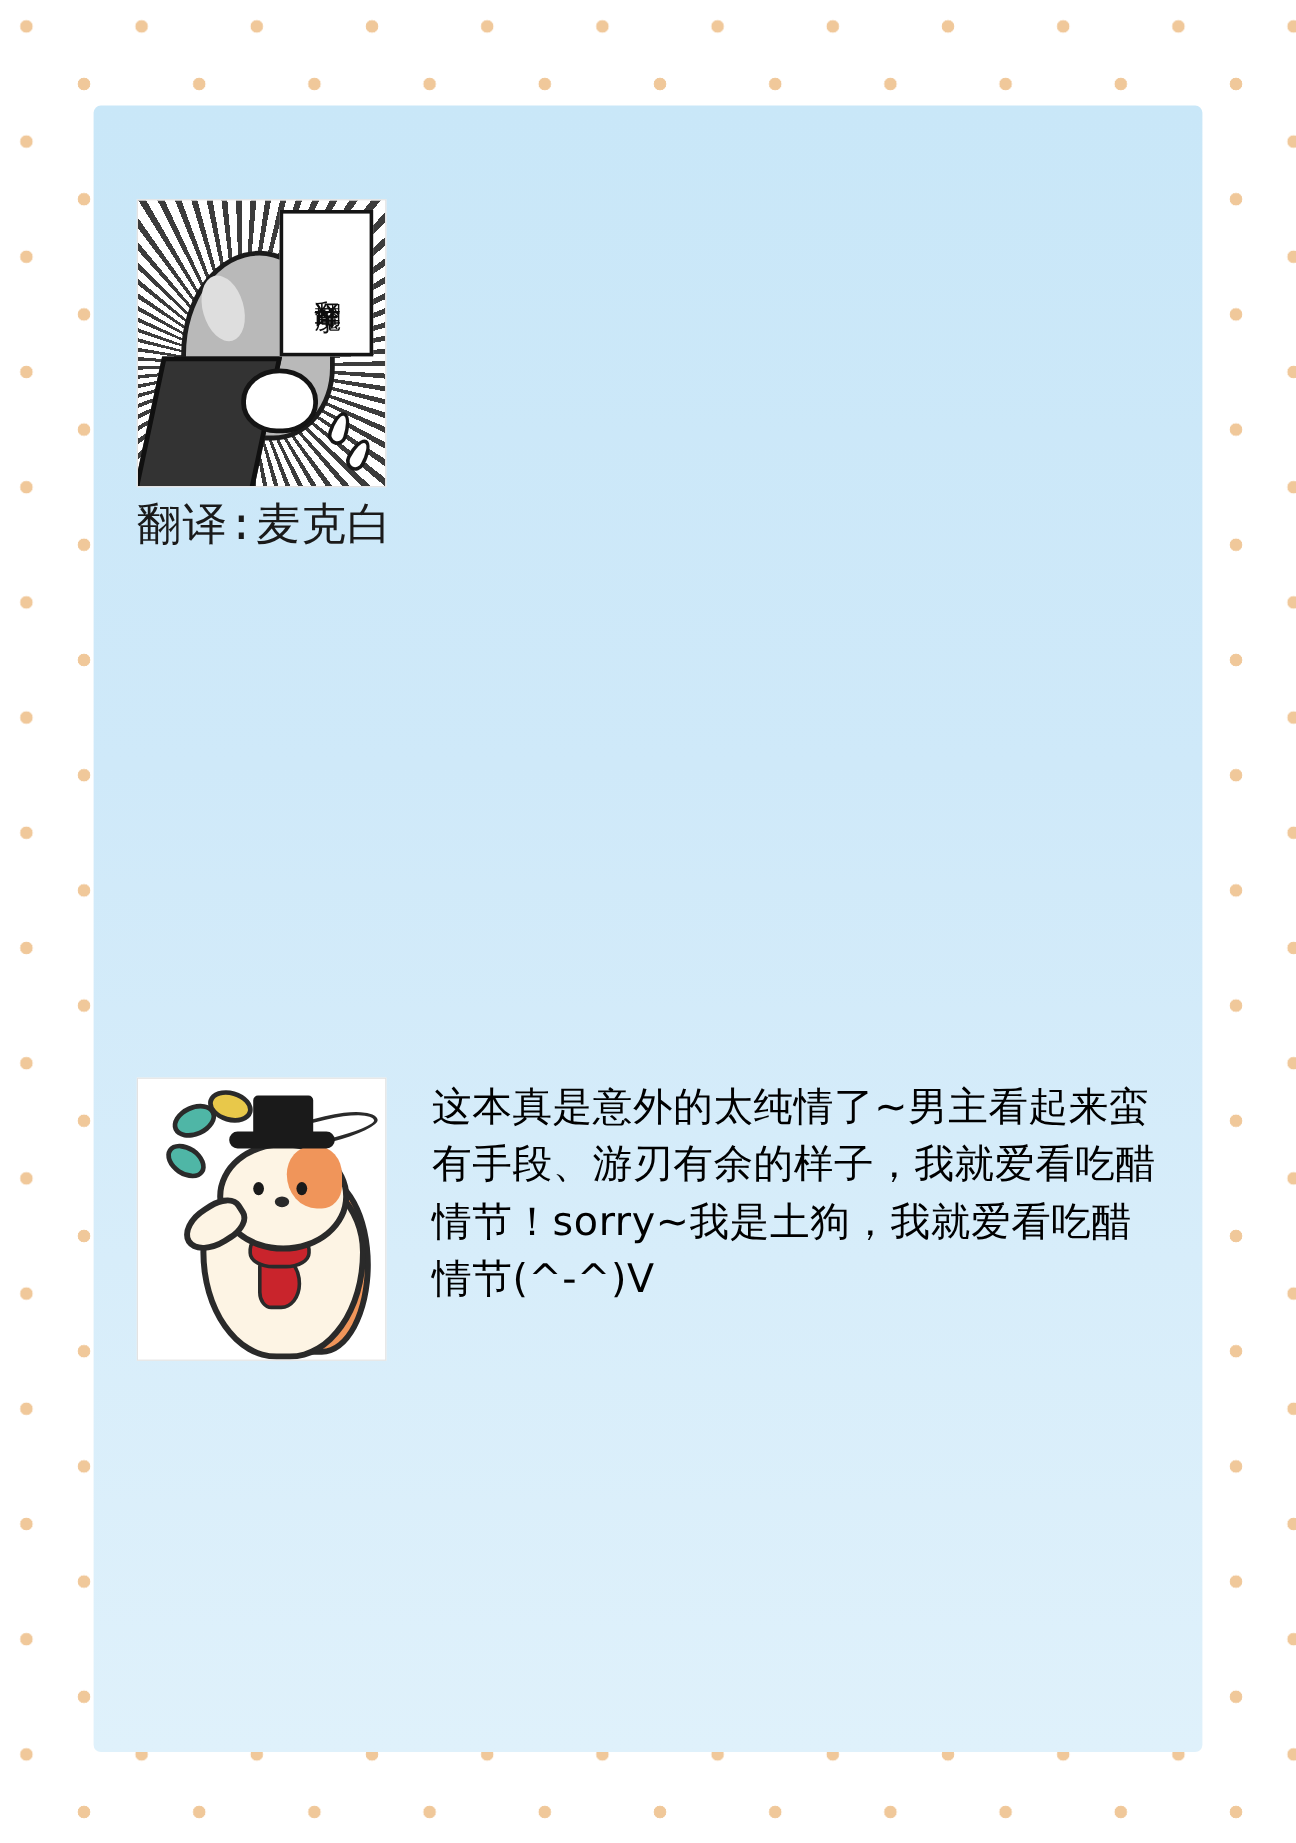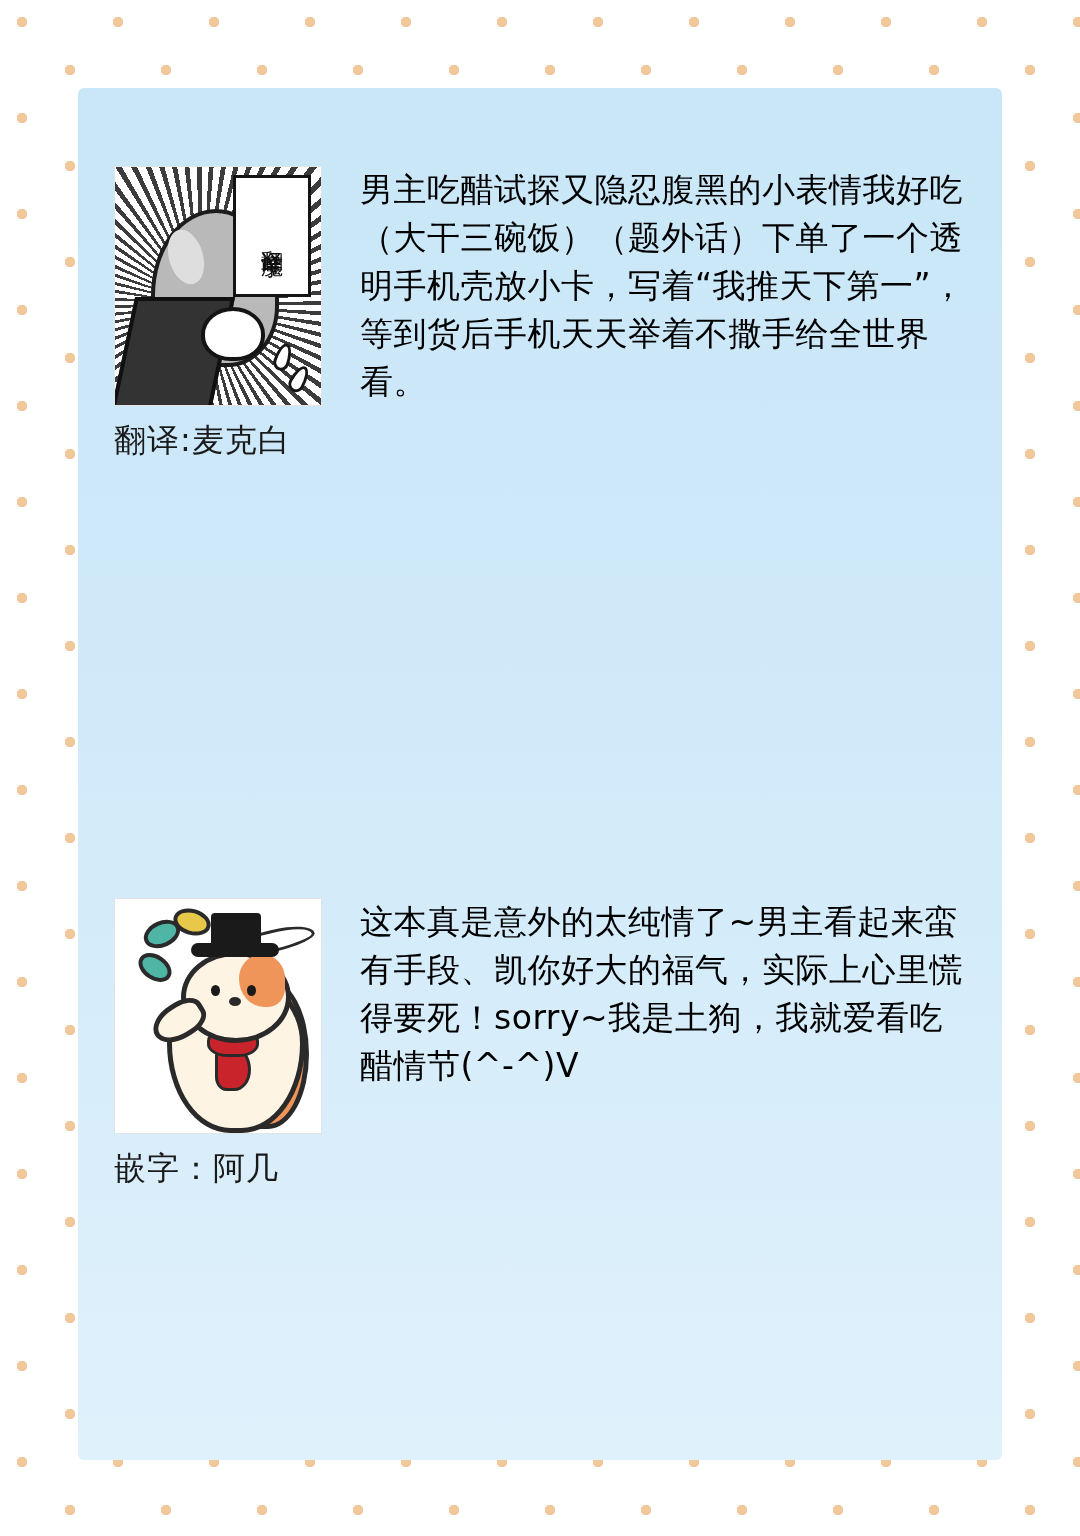--- a/index.html
+++ b/index.html
@@ -63,25 +63,26 @@
     position: relative;
     overflow: hidden;
     border: 1px solid #e3e3e3;
     box-sizing: border-box;
   }
   #avatar-1, #avatar-2 {
     height: 236px;
   }
   .role-label {
     margin-top: 14px;
-    font-size: 32px;
+    font-size: 37px;
     line-height: 40px;
     color: #1a1a1a;
     letter-spacing: 1px;
     white-space: nowrap;
+    font-family: Liberation Mono, monospace;
   }
   .comment {
     flex: 1;
     margin-left: 28px;
     font-size: 33px;
     line-height: 48px;
     color: #000000;
     letter-spacing: 0.5px;
     text-align: left;
   }
@@ -378,21 +379,20 @@
         <div class="arm"></div>
         <div class="hand"></div>
         <div class="drop d1"></div>
         <div class="drop d2"></div>
         <div class="bubble">
           <span class="bubble-text">翻译魔芋</span>
         </div>
       </div>
       <div class="role-label">翻译:麦克白</div>
     </div>
-    <div class="comment">男主吃醋试探又隐忍腹黑的小表情我好吃（大干三碗饭）（题外话）下单了一个透明手机壳放小卡，写着“我推天下第一”，等到货后手机天天举着不撒手给全世界看。</div>
   </div>
 
   <div class="entry" id="entry-1">
   </div>
 
   <div class="entry" id="entry-2">
     <div class="left-col">
       <div class="avatar hamster" id="avatar-2">
         <div class="coin c1"></div>
         <div class="coin c2"></div>
@@ -404,18 +404,17 @@
         <div class="bow"></div>
         <div class="ham-head"></div>
         <div class="ham-patch"></div>
         <div class="ham-eye he-l"></div>
         <div class="ham-eye he-r"></div>
         <div class="ham-nose"></div>
         <div class="hat-top"></div>
         <div class="hat-brim"></div>
         <div class="arm-up"></div>
       </div>
-      <div class="role-label">嵌字：阿几</div>
     </div>
-    <div class="comment">这本真是意外的太纯情了~男主看起来蛮有手段、凯你好大的福气，实际上心里慌得要死！sorry~我是土狗，我就爱看吃醋情节(^-^)V</div>
+    <div class="comment">这本真是意外的太纯情了~男主看起来蛮有手段、游刃有余的样子，我就爱看吃醋情节！sorry~我是土狗，我就爱看吃醋情节(^-^)V</div>
   </div>
 
 </div>
 
 </body></html>

